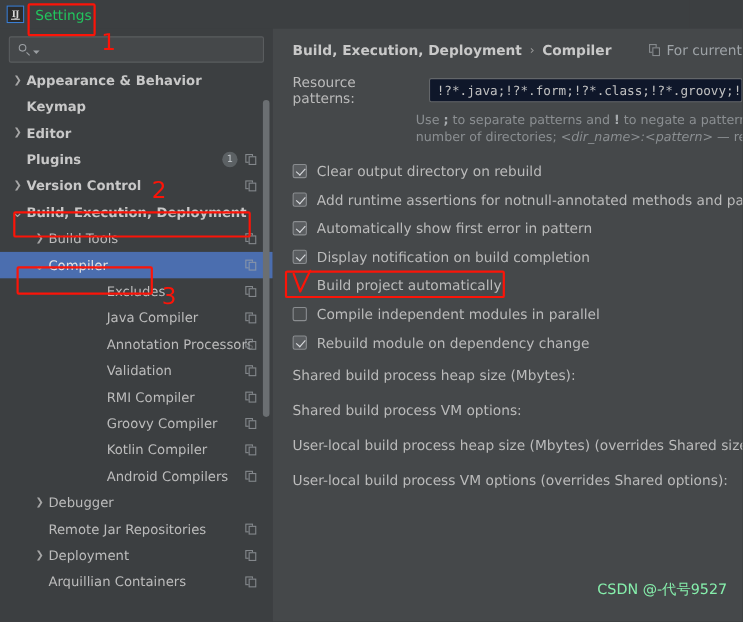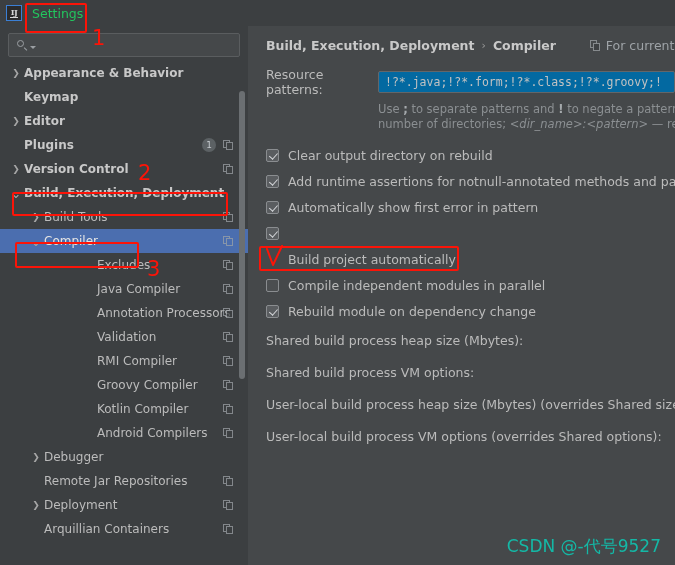--- a/index.html
+++ b/index.html
@@ -249,32 +249,33 @@
   }
   .field-label {
     width: 112px;
     font-size: 12.5px;
     color: #bbbbbb;
     flex: none;
   }
   .text-field {
     width: 300px;
     height: 22px;
-    background: #0369a1;
+    background: #0f172a;
     border: 1px solid #636669;
     border-radius: 2px;
     box-sizing: border-box;
     display: flex;
     align-items: center;
     padding-left: 6px;
     font-family: "DejaVu Sans Mono", "Liberation Mono", monospace;
     font-size: 11.5px;
     color: #c2c2c2;
     overflow: hidden;
     white-space: nowrap;
+    margin-left: 12px;
   }
   #hint {
     margin: 5px 0 0 130px;
     color: #8b8f92;
     font-size: 11.5px;
     line-height: 15px;
     white-space: nowrap;
   }
   #hint b { color: #a6aaad; }
   #hint i { font-style: italic; }
@@ -344,23 +345,23 @@
   }
   #red-check {
     position: absolute;
     z-index: 51;
     pointer-events: none;
   }
 
   #watermark {
     position: absolute;
     right: 14px;
-    bottom: 7px;
-    color: #14b8a6;
-    font-size: 17px;
+    bottom: 20px;
+    color: #86efac;
+    font-size: 13px;
     z-index: 30;
     white-space: nowrap;
   }
 </style>
 </head>
 <body>
 
 <div id="titlebar">
   <div id="ij-logo">
       <span>IJ</span>
@@ -542,20 +543,21 @@
       <div class="check-row">
         <span class="cbox checked"></span>
         <span class="clabel">Add runtime assertions for notnull-annotated methods and param</span>
       </div>
       <div class="check-row">
         <span class="cbox checked"></span>
         <span class="clabel">Automatically show first error in pattern</span>
       </div>
       <div class="check-row">
         <span class="cbox checked"></span>
+        <span class="clabel">Display notification on build completion</span>
       </div>
       <div class="check-row">
         <span class="cbox checked" style="visibility: hidden;"></span>
         <span class="clabel">Build project automatically</span>
       </div>
       <div class="check-row">
         <span class="cbox empty"></span>
         <span class="clabel">Compile independent modules in parallel</span>
       </div>
       <div class="check-row">

